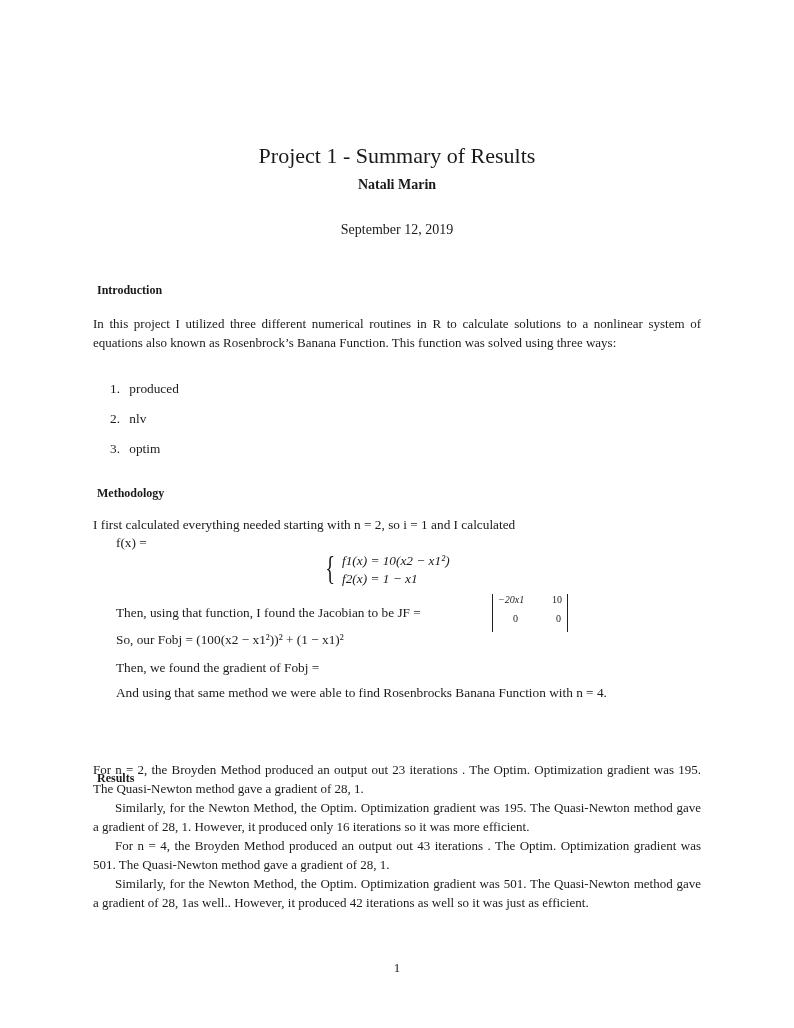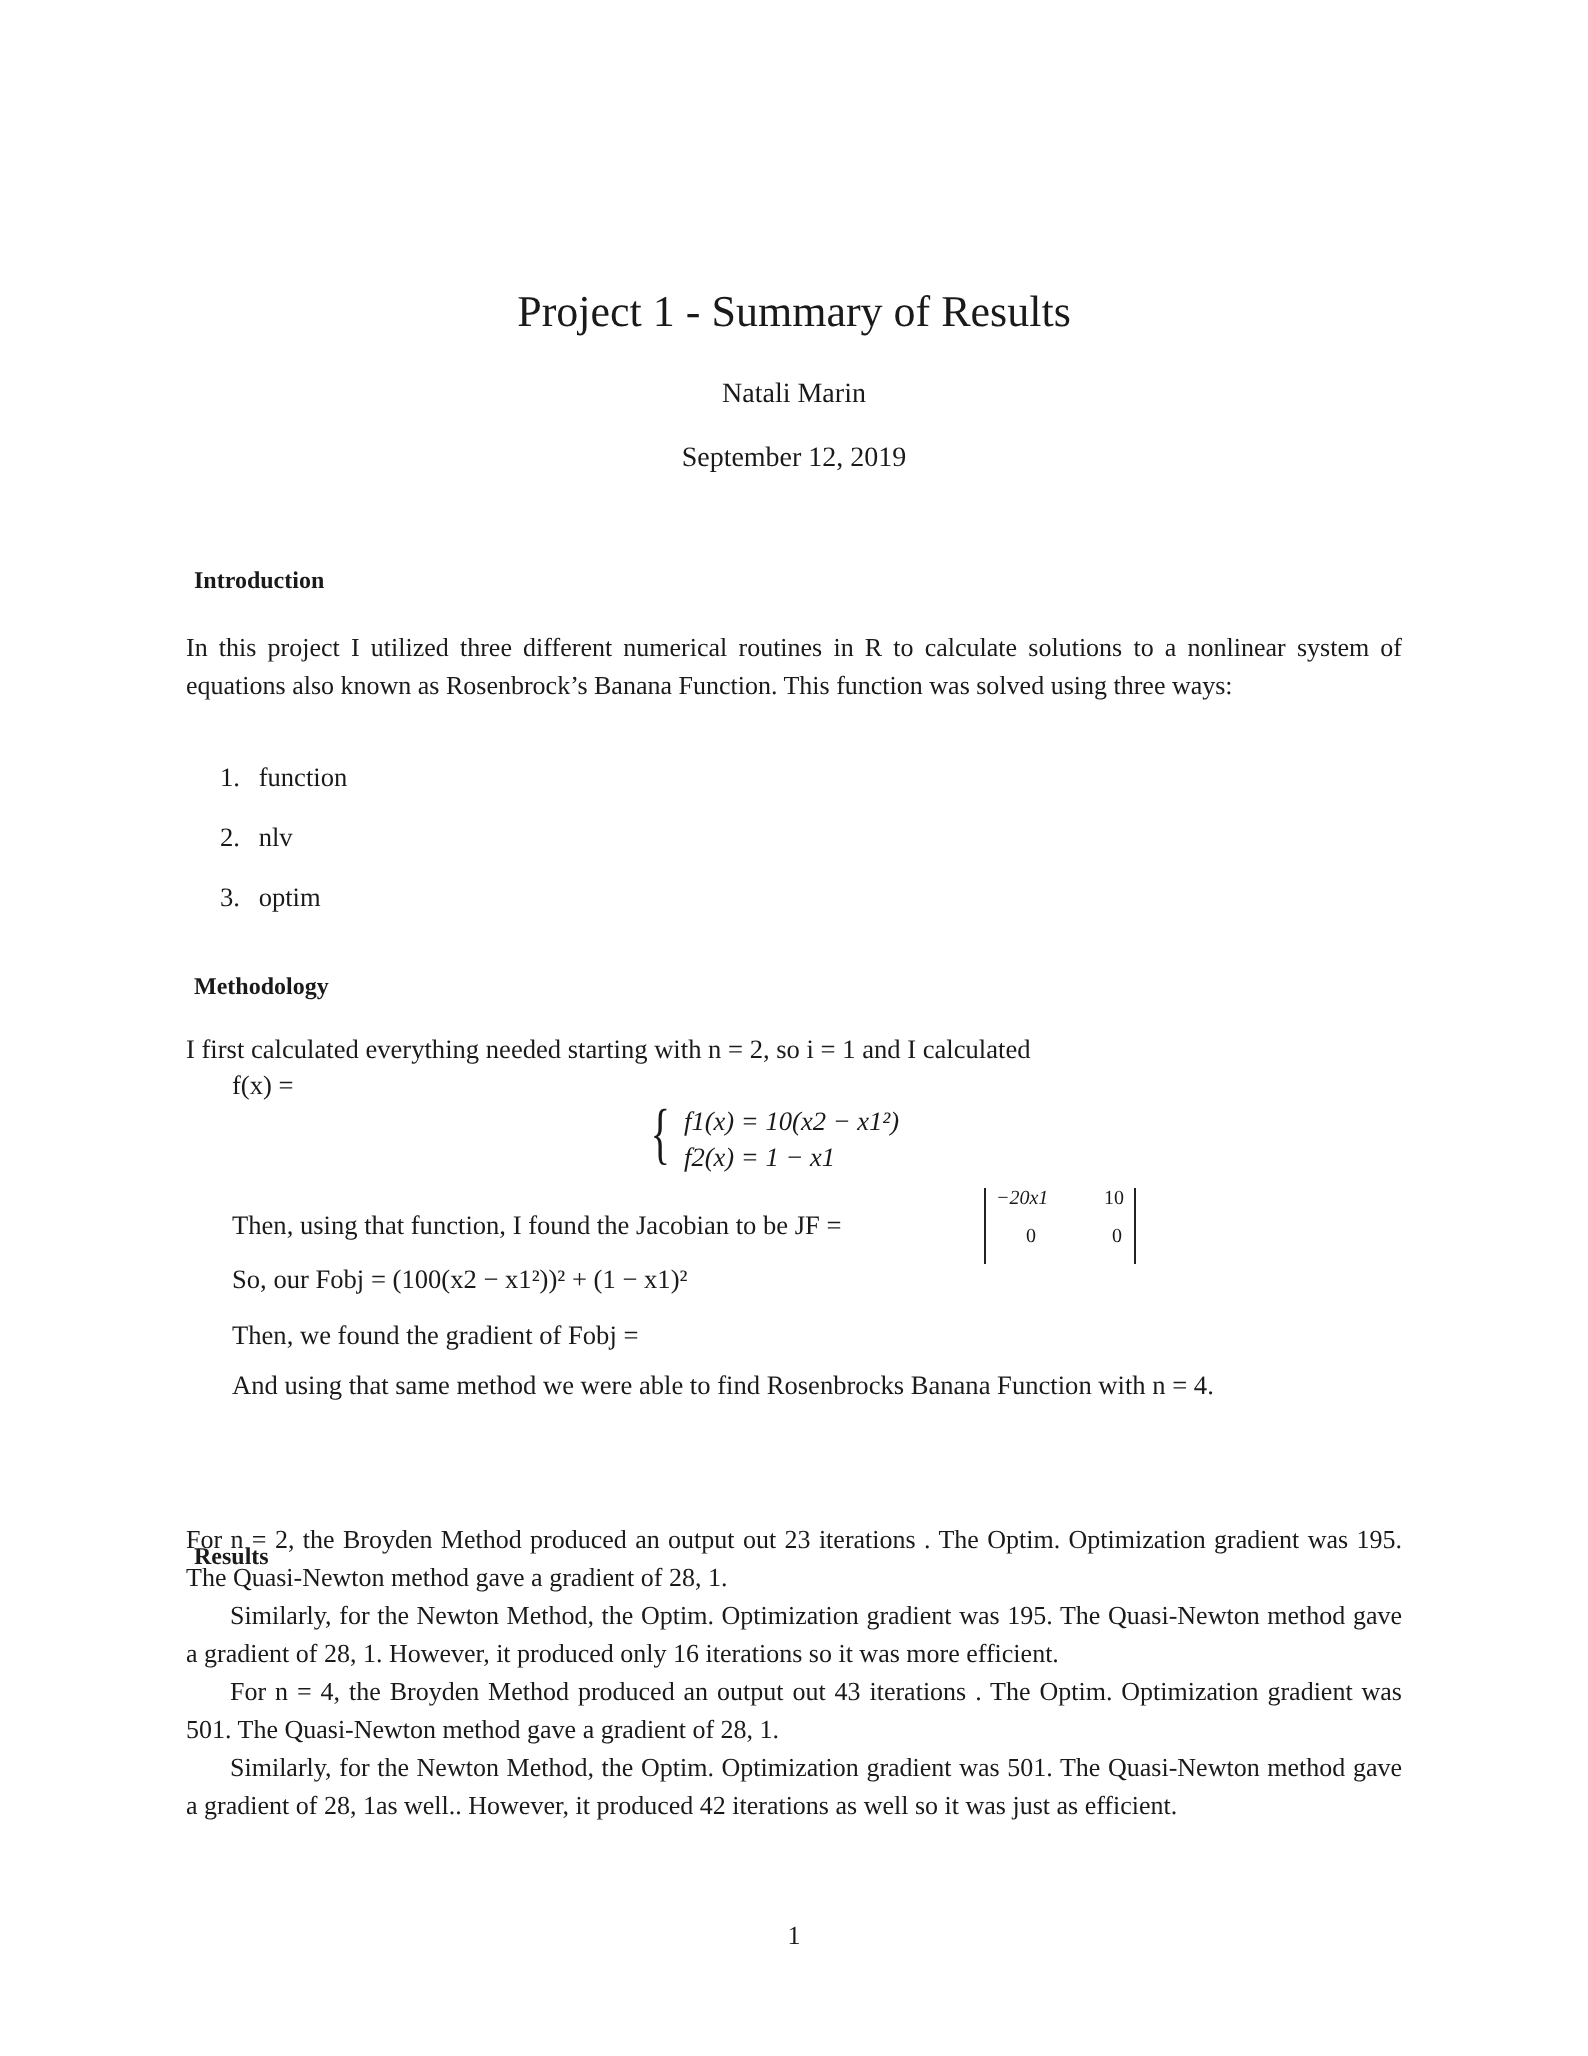--- a/index.html
+++ b/index.html
@@ -10,21 +10,21 @@
   }
   .page { position: absolute; left: 0; top: 0; width: 794px; height: 864px; }
   .title {
     position: absolute; left: 0; width: 794px; top: 143px;
     text-align: center; font-size: 22px; font-family: "Liberation Serif", serif;
   }
   .author, .date {
     position: absolute; left: 0; width: 794px; text-align: center;
     font-size: 14px; font-family: "Liberation Serif", serif;
   }
-  .author { top: 190px; }
+  .author { top: 177px; font-weight: bold; }
   .date { top: 222px; }
   h2 {
     position: absolute; left: 93px; margin: 4px;
     font-size: 12px; font-weight: bold; font-family: "Liberation Serif", serif;
   }
   .para {
     position: absolute; left: 93px; width: 608px;
     font-size: 13px; line-height: 19px; text-align: justify;
     font-family: "Liberation Serif", serif;
   }
@@ -54,21 +54,21 @@
   <div class="title">Project 1 - Summary of Results</div>
   <div class="author">Natali Marin</div>
   <div class="date">September 12, 2019</div>
 
   <h2 style="top:279px;">Introduction</h2>
   <div class="para" style="top:314px;">In this project I utilized three different numerical routines in R to calculate solutions to a nonlinear system of equations also known as Rosenbrock’s Banana Function. This function was solved using three ways:</div>
 
   <div class="list">
     <div class="li" style="top:381px;">
       <span>1.</span>
-      <span style="margin-left:6px;">function</span>
+      <span style="margin-left:6px;">produced</span>
     </div>
     <div class="li" style="top:411px;">
       <span>2.</span>
       <span style="margin-left:6px;">nlv</span>
     </div>
     <div class="li" style="top:441px;">
       <span>3.</span>
       <span style="margin-left:6px;">optim</span>
     </div>
   </div>

